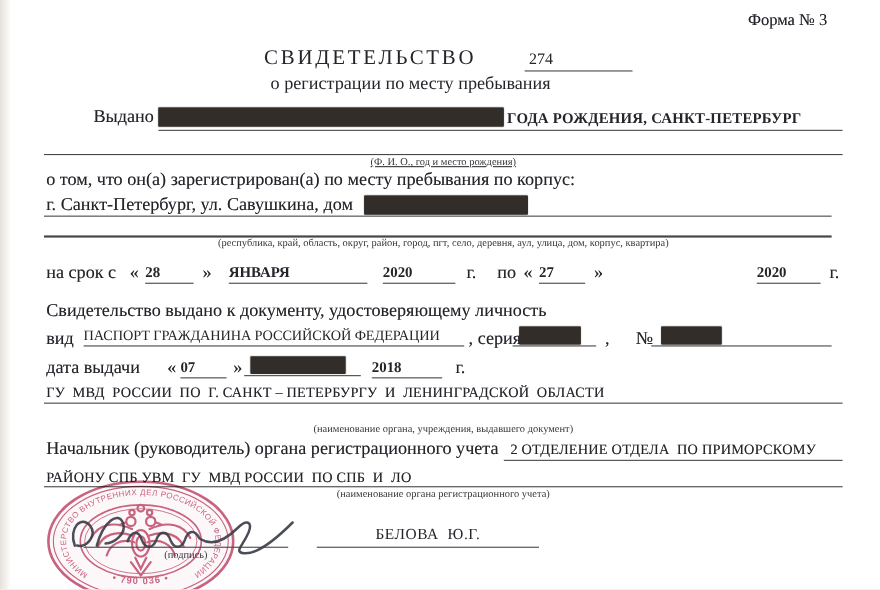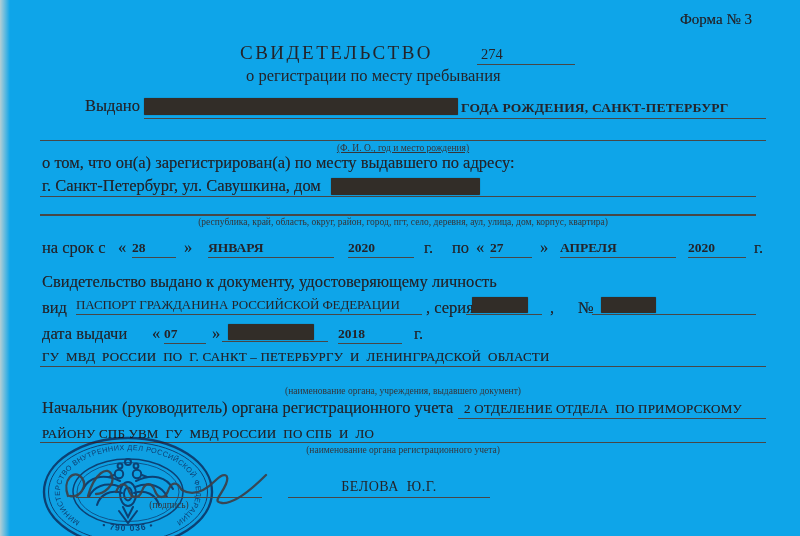--- a/index.html
+++ b/index.html
@@ -1,18 +1,18 @@
 <!DOCTYPE html>
 <html><head>
 <meta charset="utf-8">
 <style>
   html,body{margin:0;padding:0;background:#e9e7e0;}
   .page{
     position:relative;width:800px;height:536px;overflow:hidden;
-    background:#0ea5e9;
+    background:#ffffff;
     font-family:"Liberation Serif","DejaVu Serif",serif;
     color:#24242a;
   }
   .page::before{
     content:"";position:absolute;left:0;top:0;width:10px;height:100%;
     background:linear-gradient(90deg,#ddd9d0,rgba(246,244,238,0));opacity:.8;pointer-events:none;
   }
   .abs{position:absolute;}
   .t{font-size:16.5px;line-height:1.2;text-shadow:0 0 .4px rgba(20,20,30,.45);}
   .caps{font-size:13px;letter-spacing:.2px;white-space:pre;text-shadow:0 0 .4px rgba(20,20,30,.45);}
@@ -38,39 +38,38 @@
   <div class="abs hline" style="left:477px;top:64px;width:98px;"></div>
   <div class="abs subtitle" style="left:246px;top:66px;">о регистрации по месту пребывания</div>
 
   <div class="abs t" style="left:85px;top:96px;">Выдано</div>
   <div class="abs redact" style="left:144px;top:98px;width:314px;height:17px;"></div>
   <div class="abs bold-caps" style="left:461px;top:100px;">ГОДА РОЖДЕНИЯ, САНКТ-ПЕТЕРБУРГ</div>
   <div class="abs hline" style="left:144px;top:118px;width:622px;"></div>
   <div class="abs hline" style="left:40px;top:140px;width:726px;height:1.1px;"></div>
   <div class="abs caption" style="left:40px;top:143px;width:726px;text-decoration:underline;">(Ф. И. О., год и место рождения)</div>
 
-  <div class="abs t" style="left:42px;top:153px;">о том, что он(а) зарегистрирован(а) по месту выдавшего по адресу:</div>
+  <div class="abs t" style="left:42px;top:153px;">о том, что он(а) зарегистрирован(а) по месту пребывания по корпус:</div>
   <div class="abs t" style="left:42px;top:176px;">г. Санкт-Петербург, ул. Савушкина, дом</div>
   <div class="abs redact" style="left:331px;top:178px;width:149px;height:17px;"></div>
   <div class="abs hline" style="left:40px;top:196px;width:716px;"></div>
   <div class="abs hline" style="left:40px;top:214px;width:716px;height:1.6px;"></div>
   <div class="abs caption" style="left:40px;top:217px;width:726px;">(республика, край, область, округ, район, город, пгт, село, деревня, аул, улица, дом, корпус, квартира)</div>
 
   <div class="abs t" style="left:42px;top:238px;">на срок с</div>
   <div class="abs t" style="left:118px;top:238px;">«</div>
   <div class="abs cell val" style="left:132px;top:236px;width:44px;">28</div>
   <div class="abs t" style="left:184px;top:238px;">»</div>
   <div class="abs cell val" style="left:208px;top:236px;width:126px;">ЯНВАРЯ</div>
   <div class="abs cell val" style="left:348px;top:236px;width:66px;">2020</div>
   <div class="abs t" style="left:424px;top:238px;">г.</div>
   <div class="abs t" style="left:452px;top:238px;">по</div>
   <div class="abs t" style="left:476px;top:238px;">«</div>
   <div class="abs cell val" style="left:490px;top:236px;width:42px;">27</div>
   <div class="abs t" style="left:540px;top:238px;">»</div>
-  <div class="abs cell val" style="left:560px;top:236px;width:116px;">АПРЕЛЯ</div>
   <div class="abs cell val" style="left:688px;top:236px;width:58px;">2020</div>
   <div class="abs t" style="left:754px;top:238px;">г.</div>
 
   <div class="abs t" style="left:42px;top:272px;">Свидетельство выдано к документу, удостоверяющему личность</div>
   <div class="abs t" style="left:42px;top:298px;">вид</div>
   <div class="abs cell reg" style="left:76px;top:294px;width:346px;">ПАСПОРТ ГРАЖДАНИНА РОССИЙСКОЙ ФЕДЕРАЦИИ</div>
   <div class="abs t" style="left:426px;top:298px;">, серия</div>
   <div class="abs cell" style="left:466px;top:294px;width:76px;height:20px;"></div>
   <div class="abs redact" style="left:472px;top:297px;width:56px;height:16px;"></div>
   <div class="abs t" style="left:550px;top:298px;">,</div>

